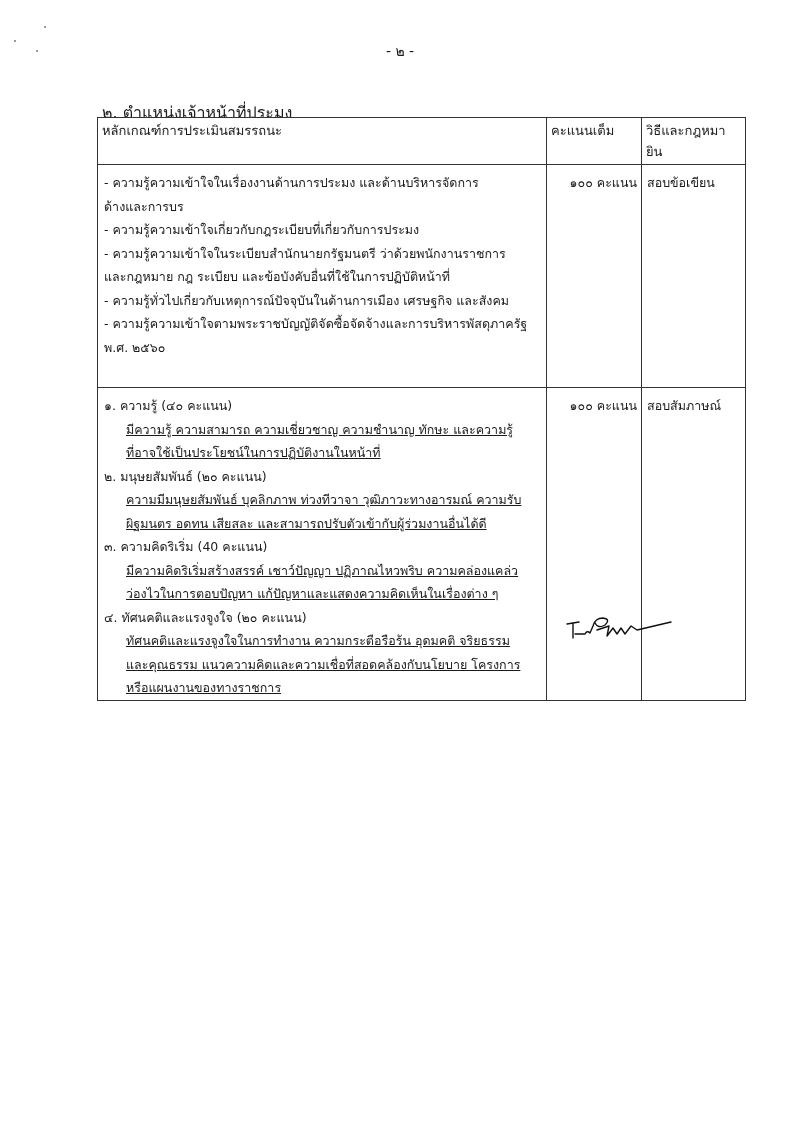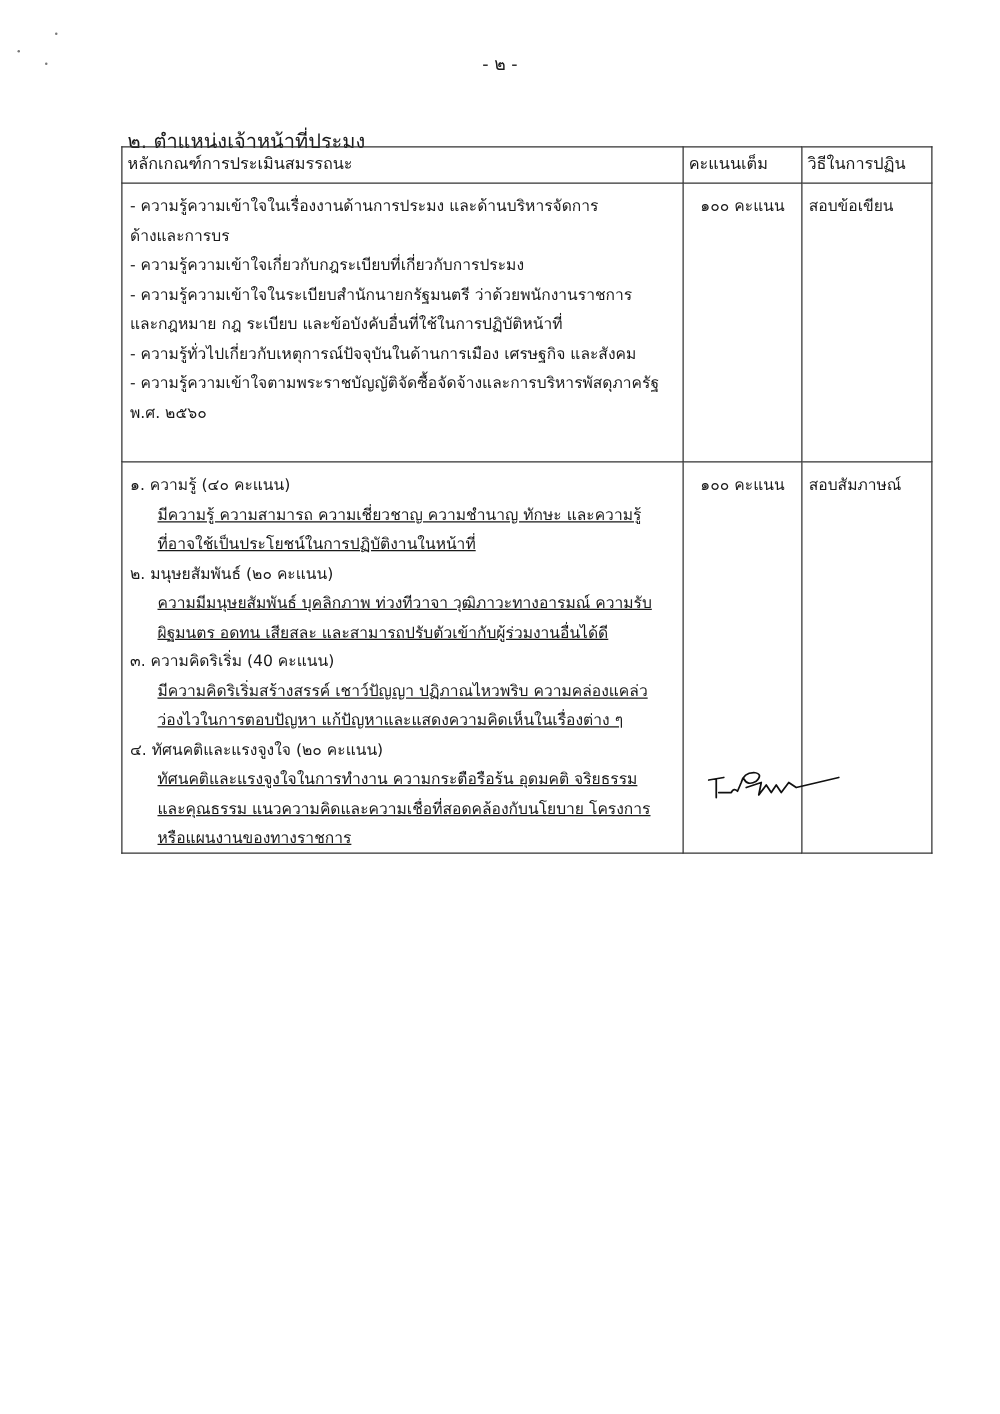--- a/index.html
+++ b/index.html
@@ -10,21 +10,21 @@
     .page-num { position:absolute; top:40px; left:0; width:800px; text-align:center; font-size:14px; }
     .section-title { position:absolute; top:100px; left:102px; font-size:16px; }
     table.criteria {
       position:absolute; top:117px; left:97px; width:648px;
       border-collapse:collapse; font-size:12.5px; table-layout:fixed;
     }
     table.criteria th, table.criteria td { border:1.3px solid #333; vertical-align:top; }
     table.criteria th { font-weight:normal; text-align:left; height:24px; font-size:13px; padding:2px 4px; }
     col.c1 { width:449px; } col.c2 { width:95px; } col.c3 { width:104px; }
     td.crit { padding:6px 6px 0 6px; line-height:23.5px; }
-    td.score { padding:6px 4px; text-align:center; line-height:23px; }
+    td.score { padding:6px 4px; text-align:right; line-height:23px; }
     td.method { padding:6px 5px; line-height:23px; }
     .line { display:block; white-space:nowrap; }
     .indent { padding-left:22px;text-decoration:underline; }
     tr.row-written td { height:210px; }
     tr.row-interview td { height:295px; }
     .sig { position:absolute; left:565px; top:612px; width:110px; height:30px; }
     .speck { position:absolute; width:2px; height:2px; background:#777; border-radius:1px; }
   </style>
 </head>
 <body>
@@ -35,21 +35,21 @@
 <table class="criteria">
   <colgroup>
       <col class="c1">
       <col class="c2">
       <col class="c3">
     </colgroup>
   <thead>
     <tr>
       <th>หลักเกณฑ์การประเมินสมรรถนะ</th>
       <th>คะแนนเต็ม</th>
-      <th>วิธีในการปฏิน</th>
+      <th>วิธีและกฎหมายิน</th>
     </tr>
   </thead>
   <tbody>
     <tr class="row-written">
       <td class="crit">
         <span class="line">- ความรู้ความเข้าใจในเรื่องงานด้านการประมง และด้านบริหารจัดการ</span>
         <span class="line">ด้างและการบร</span>
         <span class="line">- ความรู้ความเข้าใจเกี่ยวกับกฎระเบียบที่เกี่ยวกับการประมง</span>
         <span class="line">- ความรู้ความเข้าใจในระเบียบสำนักนายกรัฐมนตรี ว่าด้วยพนักงานราชการ</span>
         <span class="line">และกฎหมาย กฎ ระเบียบ และข้อบังคับอื่นที่ใช้ในการปฏิบัติหน้าที่</span>

